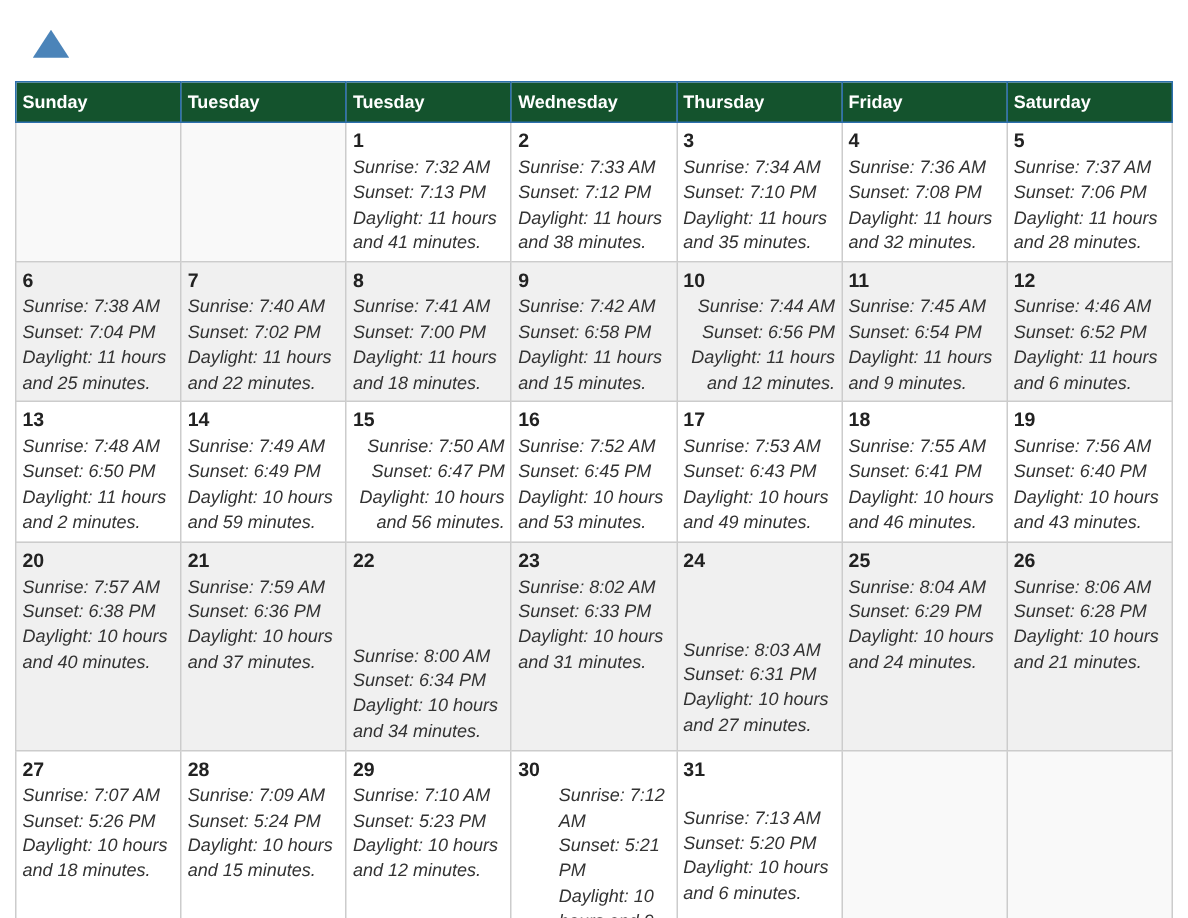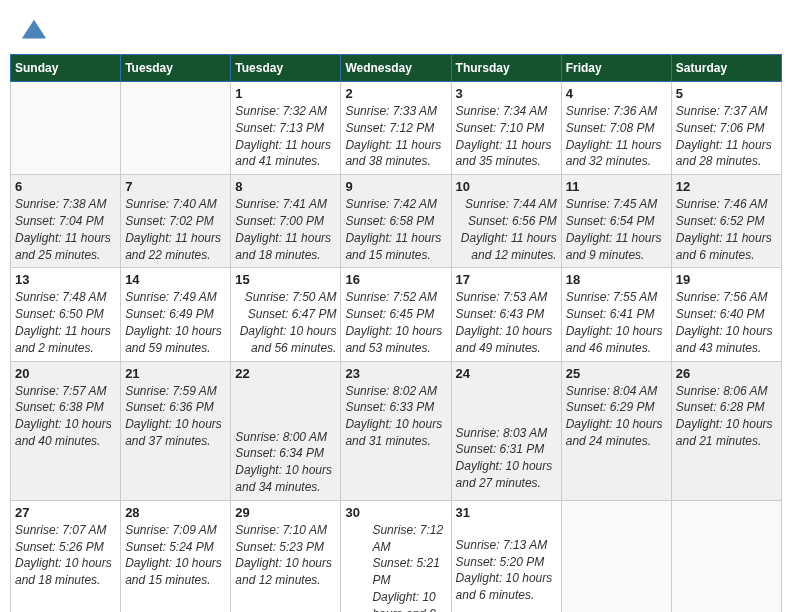--- a/index.html
+++ b/index.html
@@ -191,21 +191,21 @@
 Daylight: 11 hours and 12 minutes.</div>
         </td>
         <td>
           <div class="day-num">11</div>
           <div class="day-info" style="white-space: pre-line;">Sunrise: 7:45 AM
 Sunset: 6:54 PM
 Daylight: 11 hours and 9 minutes.</div>
         </td>
         <td>
           <div class="day-num">12</div>
-          <div class="day-info" style="white-space: pre-line;">Sunrise: 7:46 AM
+          <div class="day-info" style="white-space: pre-line;">Sunrise: 4:46 AM
 Sunset: 6:52 PM
 Daylight: 11 hours and 6 minutes.</div>
         </td>
       </tr>
       <tr>
         <td>
           <div class="day-num">13</div>
           <div class="day-info" style="white-space: pre-line;">Sunrise: 7:48 AM
 Sunset: 6:50 PM
 Daylight: 11 hours and 2 minutes.</div>

